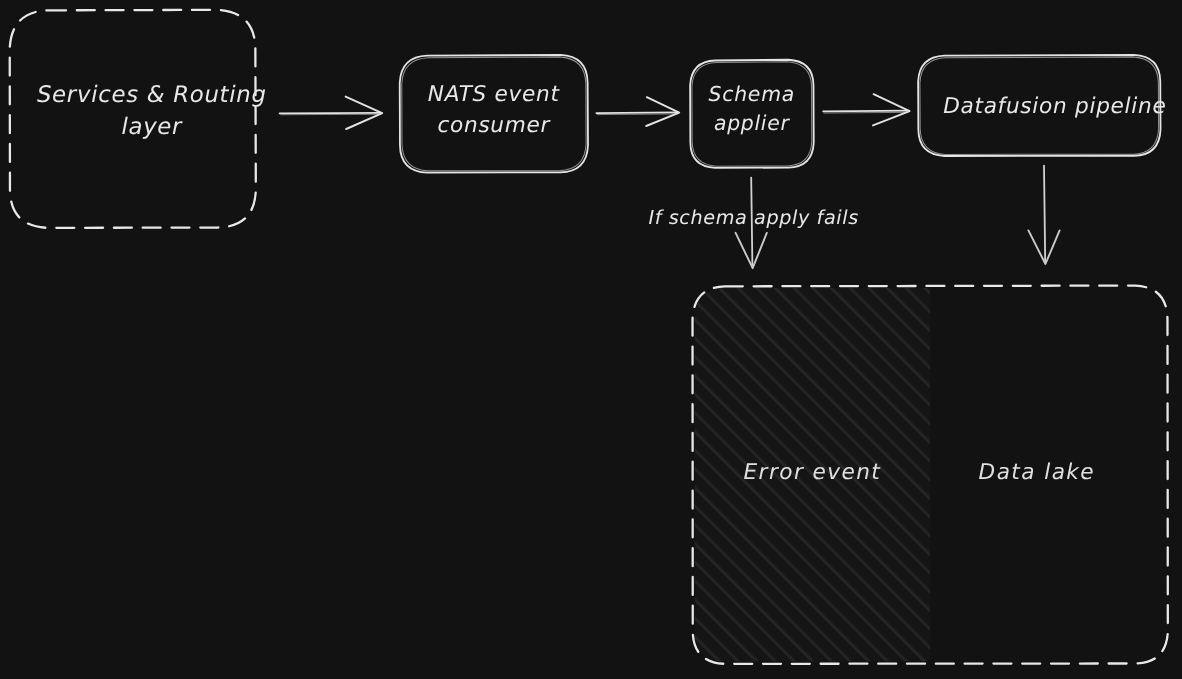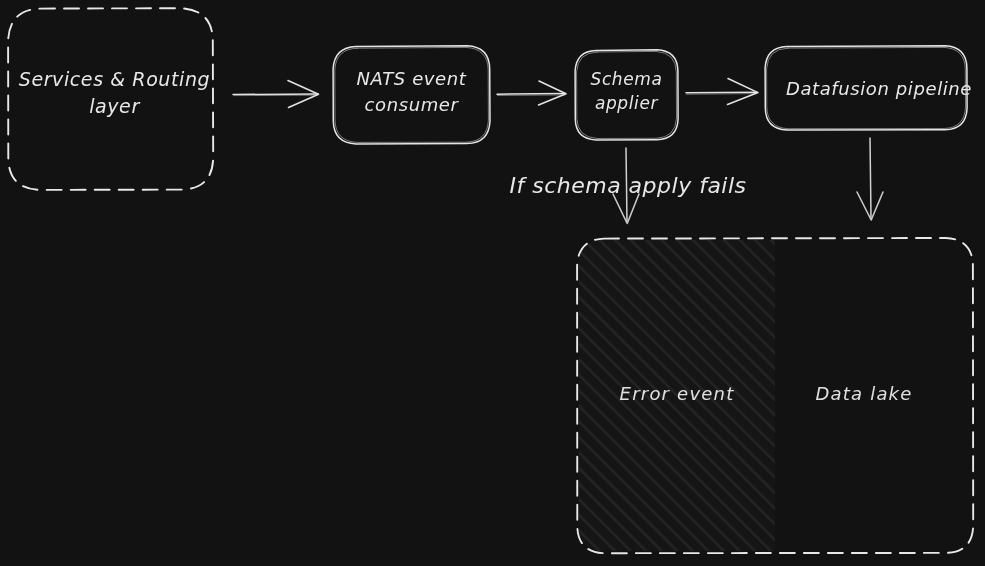--- a/index.html
+++ b/index.html
@@ -135,32 +135,32 @@
       <path d="M 626 148 L 627 222" fill="none" stroke="#d2d2d2" stroke-width="1.5" stroke-linecap="round"></path>
       <path d="M 613 194 L 627.2 223.5 L 639 194" fill="none" stroke="#c9c9c9" stroke-width="1.6" stroke-linecap="round" stroke-linejoin="round"></path>
     </g>
 
     <g>
       <path d="M 870 138 L 871 218" fill="none" stroke="#d2d2d2" stroke-width="1.5" stroke-linecap="round"></path>
       <path d="M 857 192 L 871.2 220 L 883 192" fill="none" stroke="#c9c9c9" stroke-width="1.6" stroke-linecap="round" stroke-linejoin="round"></path>
     </g>
   </svg>
 
-  <div class="node-label" style="left:12px; top:66px; width:205px; font-size:19px;">Services &amp; Routing
+  <div class="node-label" style="left:24px; top:66px; width:205px; font-size:19px;">Services &amp; Routing
 layer</div>
 
   <div class="node-label" style="left:333px; top:66px; width:157px; font-size:18px;">NATS event
 consumer</div>
 
   <div class="node-label" style="left:575px; top:67px; width:103px; font-size:17px;">Schema
 applier</div>
 
   <div class="node-label" style="left:765px; top:76px; width:228px; font-size:18px;">Datafusion pipeline</div>
 
-  <div class="edge-label" style="left:500px; top:172px; width:256px; font-size:22px;">If schema apply fails</div>
+  <div class="edge-label" style="left:500px; top:172px; width:256px; font-size:16px;">If schema apply fails</div>
 
   <div class="lake-label" style="left:579px; top:383px; width:196px; font-size:18px;">Error event</div>
 
   <div class="lake-label" style="left:766px; top:383px; width:196px; font-size:18px;">Data lake</div>
 
   <div class="hit" style="left:8px; top:8px; width:205px; height:182px;"></div>
   <div class="hit" style="left:333px; top:46px; width:157px; height:98px;"></div>
   <div class="hit" style="left:575px; top:50px; width:103px; height:90px;"></div>
   <div class="hit" style="left:765px; top:46px; width:202px; height:84px;"></div>
   <div class="hit" style="left:579px; top:240px; width:196px; height:311px;"></div>

